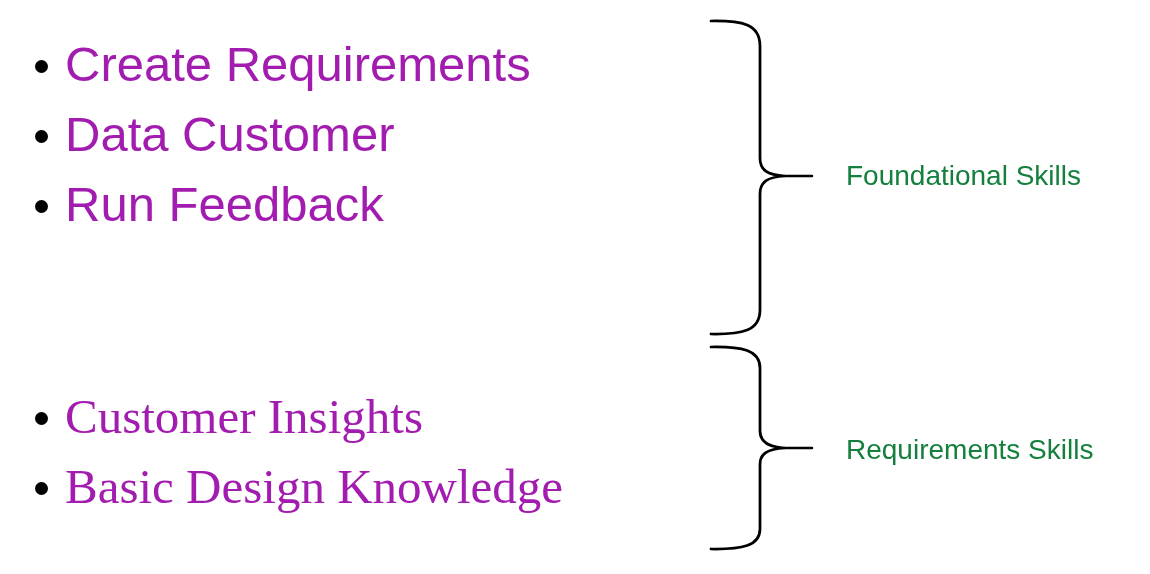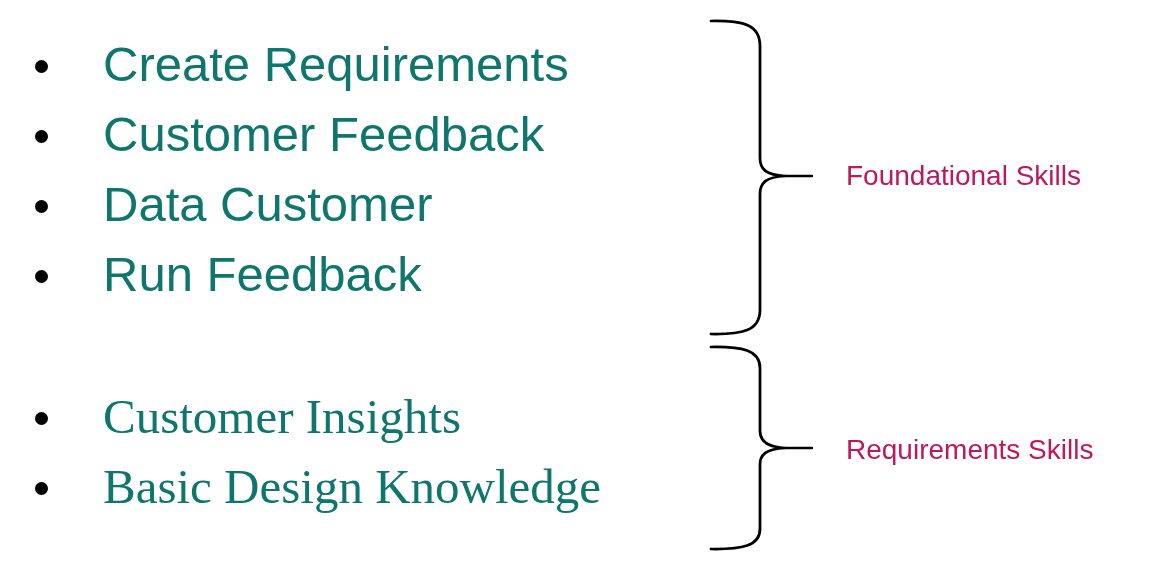--- a/index.html
+++ b/index.html
@@ -14,56 +14,51 @@
   ul.bullets {
     list-style: none; margin: 0; padding: 0;
     position: absolute; left: 35px;
   }
   ul.g1 { top: 29px; }
   ul.g2 { top: 381px; font-family: Liberation Serif, serif; }
 
   li.bullet-item {
     display: flex; align-items: center;
     height: 70px;
-    color: #0f766e;
+    color: #a21caf;
     font-size: 49px;
     white-space: nowrap;
-    gap: 38px;
   }
   .dot {
     width: 13px; height: 13px; border-radius: 50%;
     background: #000000;
     flex: 0 0 13px;
     margin-right: 17px;
     margin-top: 5px;
   }
 
   .brace-svg { position: absolute; left: 0; top: 0; }
 
   .group-label {
     position: absolute; left: 846px;
     font-size: 28px; line-height: 34px;
-    color: #be185d; white-space: nowrap;
+    color: #15803d; white-space: nowrap;
   }
   .lbl1 { top: 159px; }
   .lbl2 { top: 433px; }
 </style>
 </head>
 <body>
 
 <div class="slide">
 
   <ul class="bullets g1">
     <li class="bullet-item">
       <span class="dot"></span>
       <span>Create Requirements</span>
-    </li>
-    <li class="bullet-item">
-      <span class="dot"></span>
-      <span>Customer Feedback</span>
     </li>
     <li class="bullet-item">
       <span class="dot"></span>
       <span>Data Customer</span>
     </li>
     <li class="bullet-item">
       <span class="dot"></span>
       <span>Run Feedback</span>
     </li>
   </ul>

